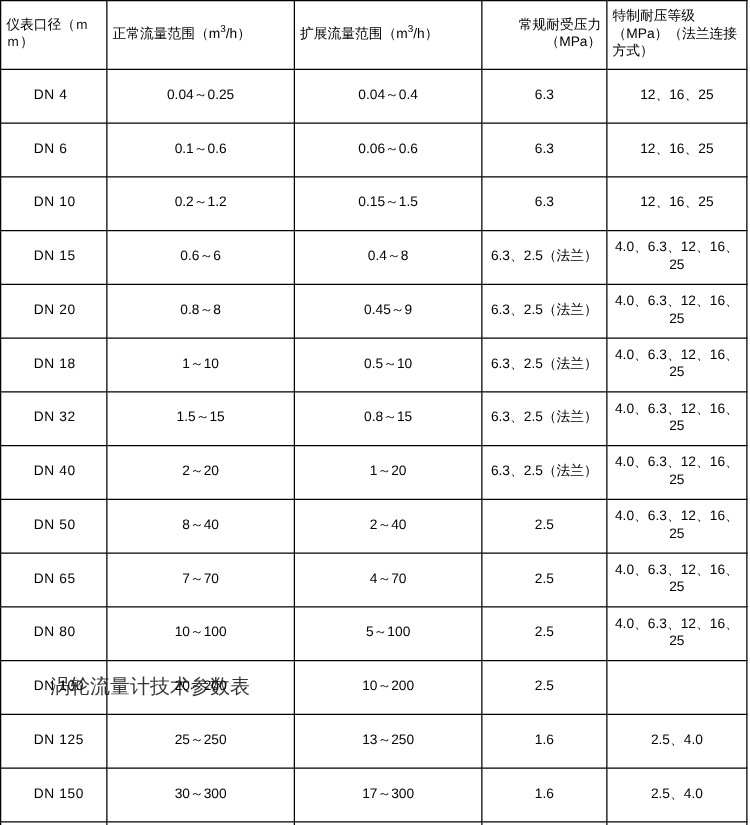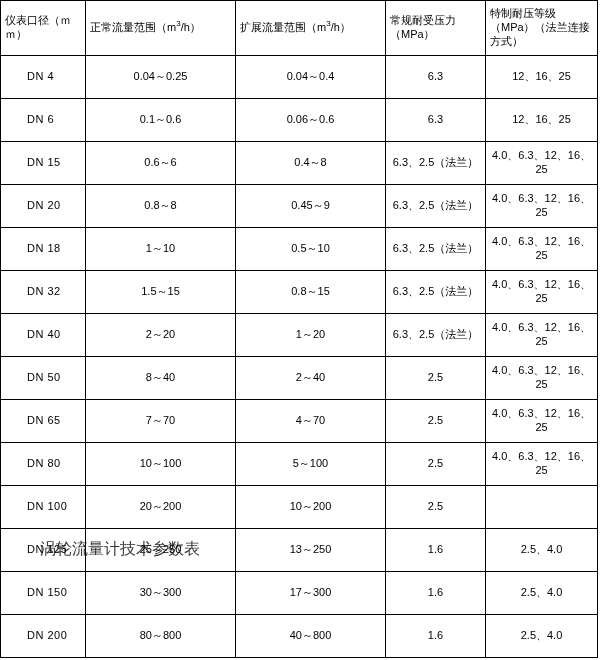--- a/index.html
+++ b/index.html
@@ -44,21 +44,21 @@
   col.c4 { width: 112px; }
 
   thead td {
     height: 48px;
     font-size: 11px;
     text-align: left;
     padding-left: 5px;
     padding-right: 5px;
   }
   thead td.hdr-center {
-    text-align: left;
+    text-align: right;
   }
   tbody td {
     height: 36px;
     text-align: center;
   }
   tbody td.dn {
     text-align: left;
     padding-left: 26px;
     letter-spacing: 0.5px;
   }
@@ -121,20 +121,27 @@
         <td>12、16、25</td>
       </tr>
       <tr>
         <td class="dn">DN 6</td>
         <td>0.1～0.6</td>
         <td>0.06～0.6</td>
         <td>6.3</td>
         <td>12、16、25</td>
       </tr>
       <tr>
+        <td class="dn">DN 10</td>
+        <td>0.2～1.2</td>
+        <td>0.15～1.5</td>
+        <td>6.3</td>
+        <td>12、16、25</td>
+      </tr>
+      <tr>
         <td class="dn">DN 15</td>
         <td>0.6～6</td>
         <td>0.4～8</td>
         <td>6.3、2.5（法兰）</td>
         <td>4.0、6.3、12、16、25</td>
       </tr>
       <tr>
         <td class="dn">DN 20</td>
         <td>0.8～8</td>
         <td>0.45～9</td>

